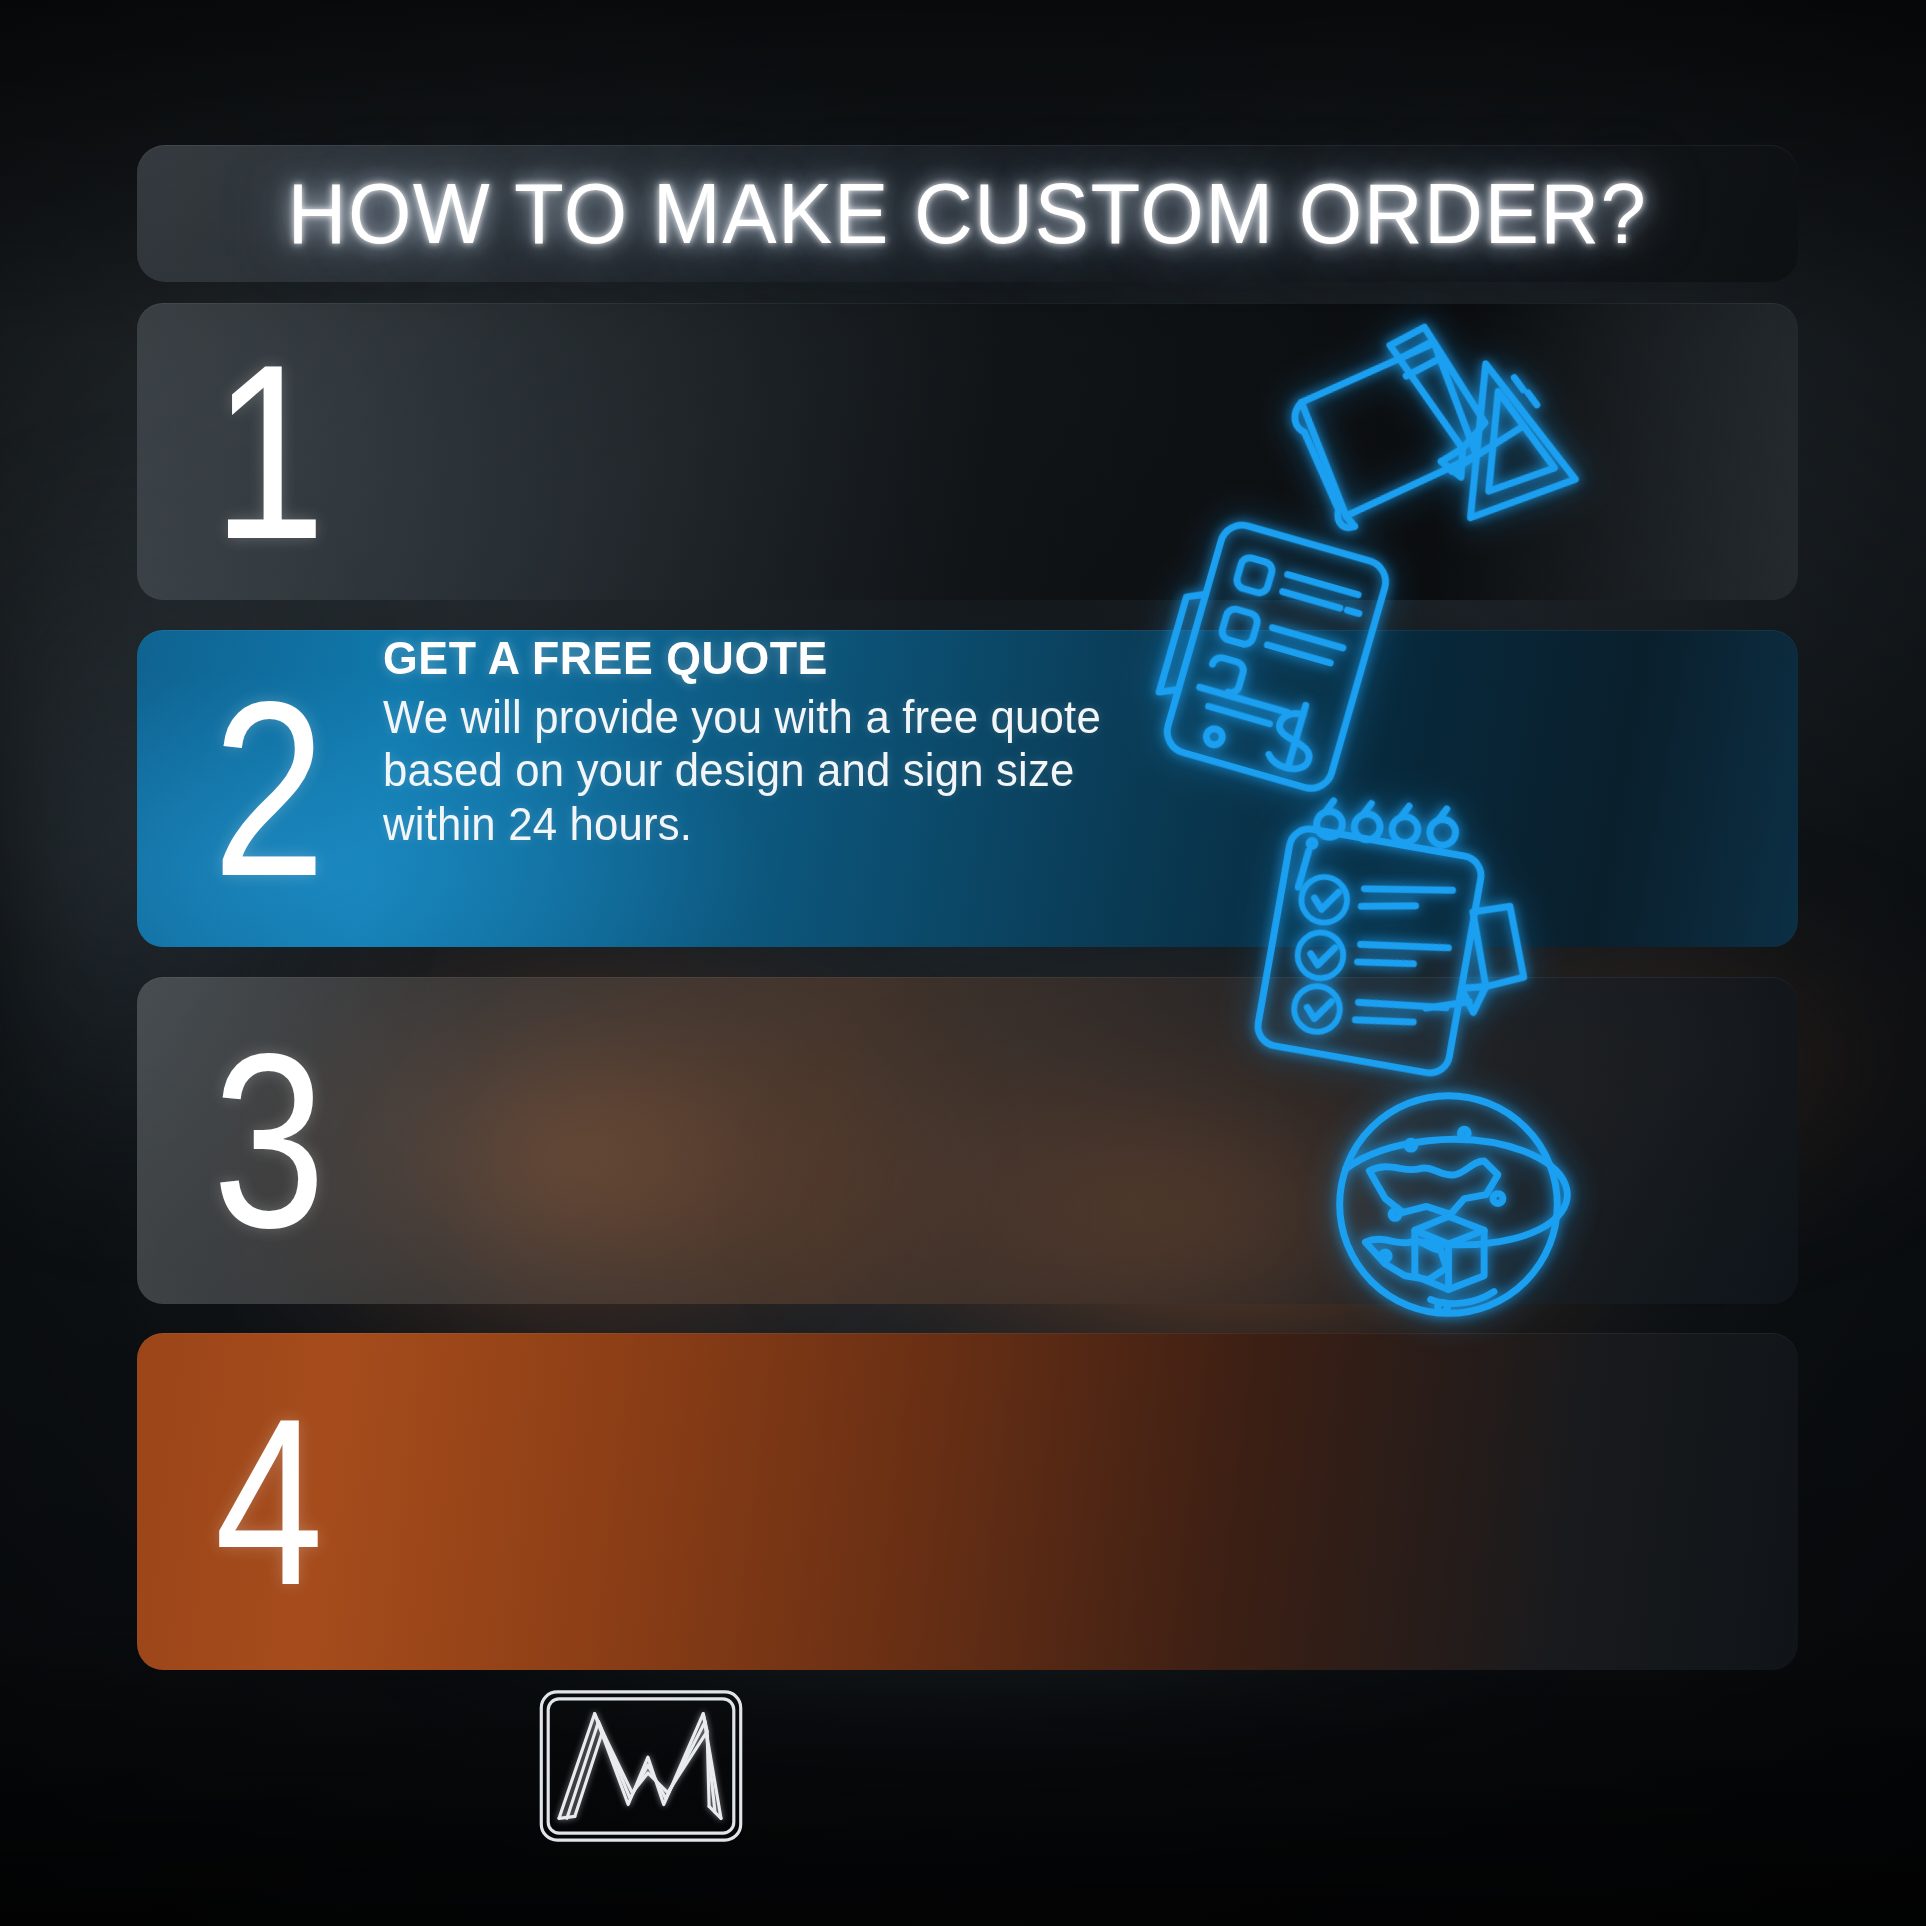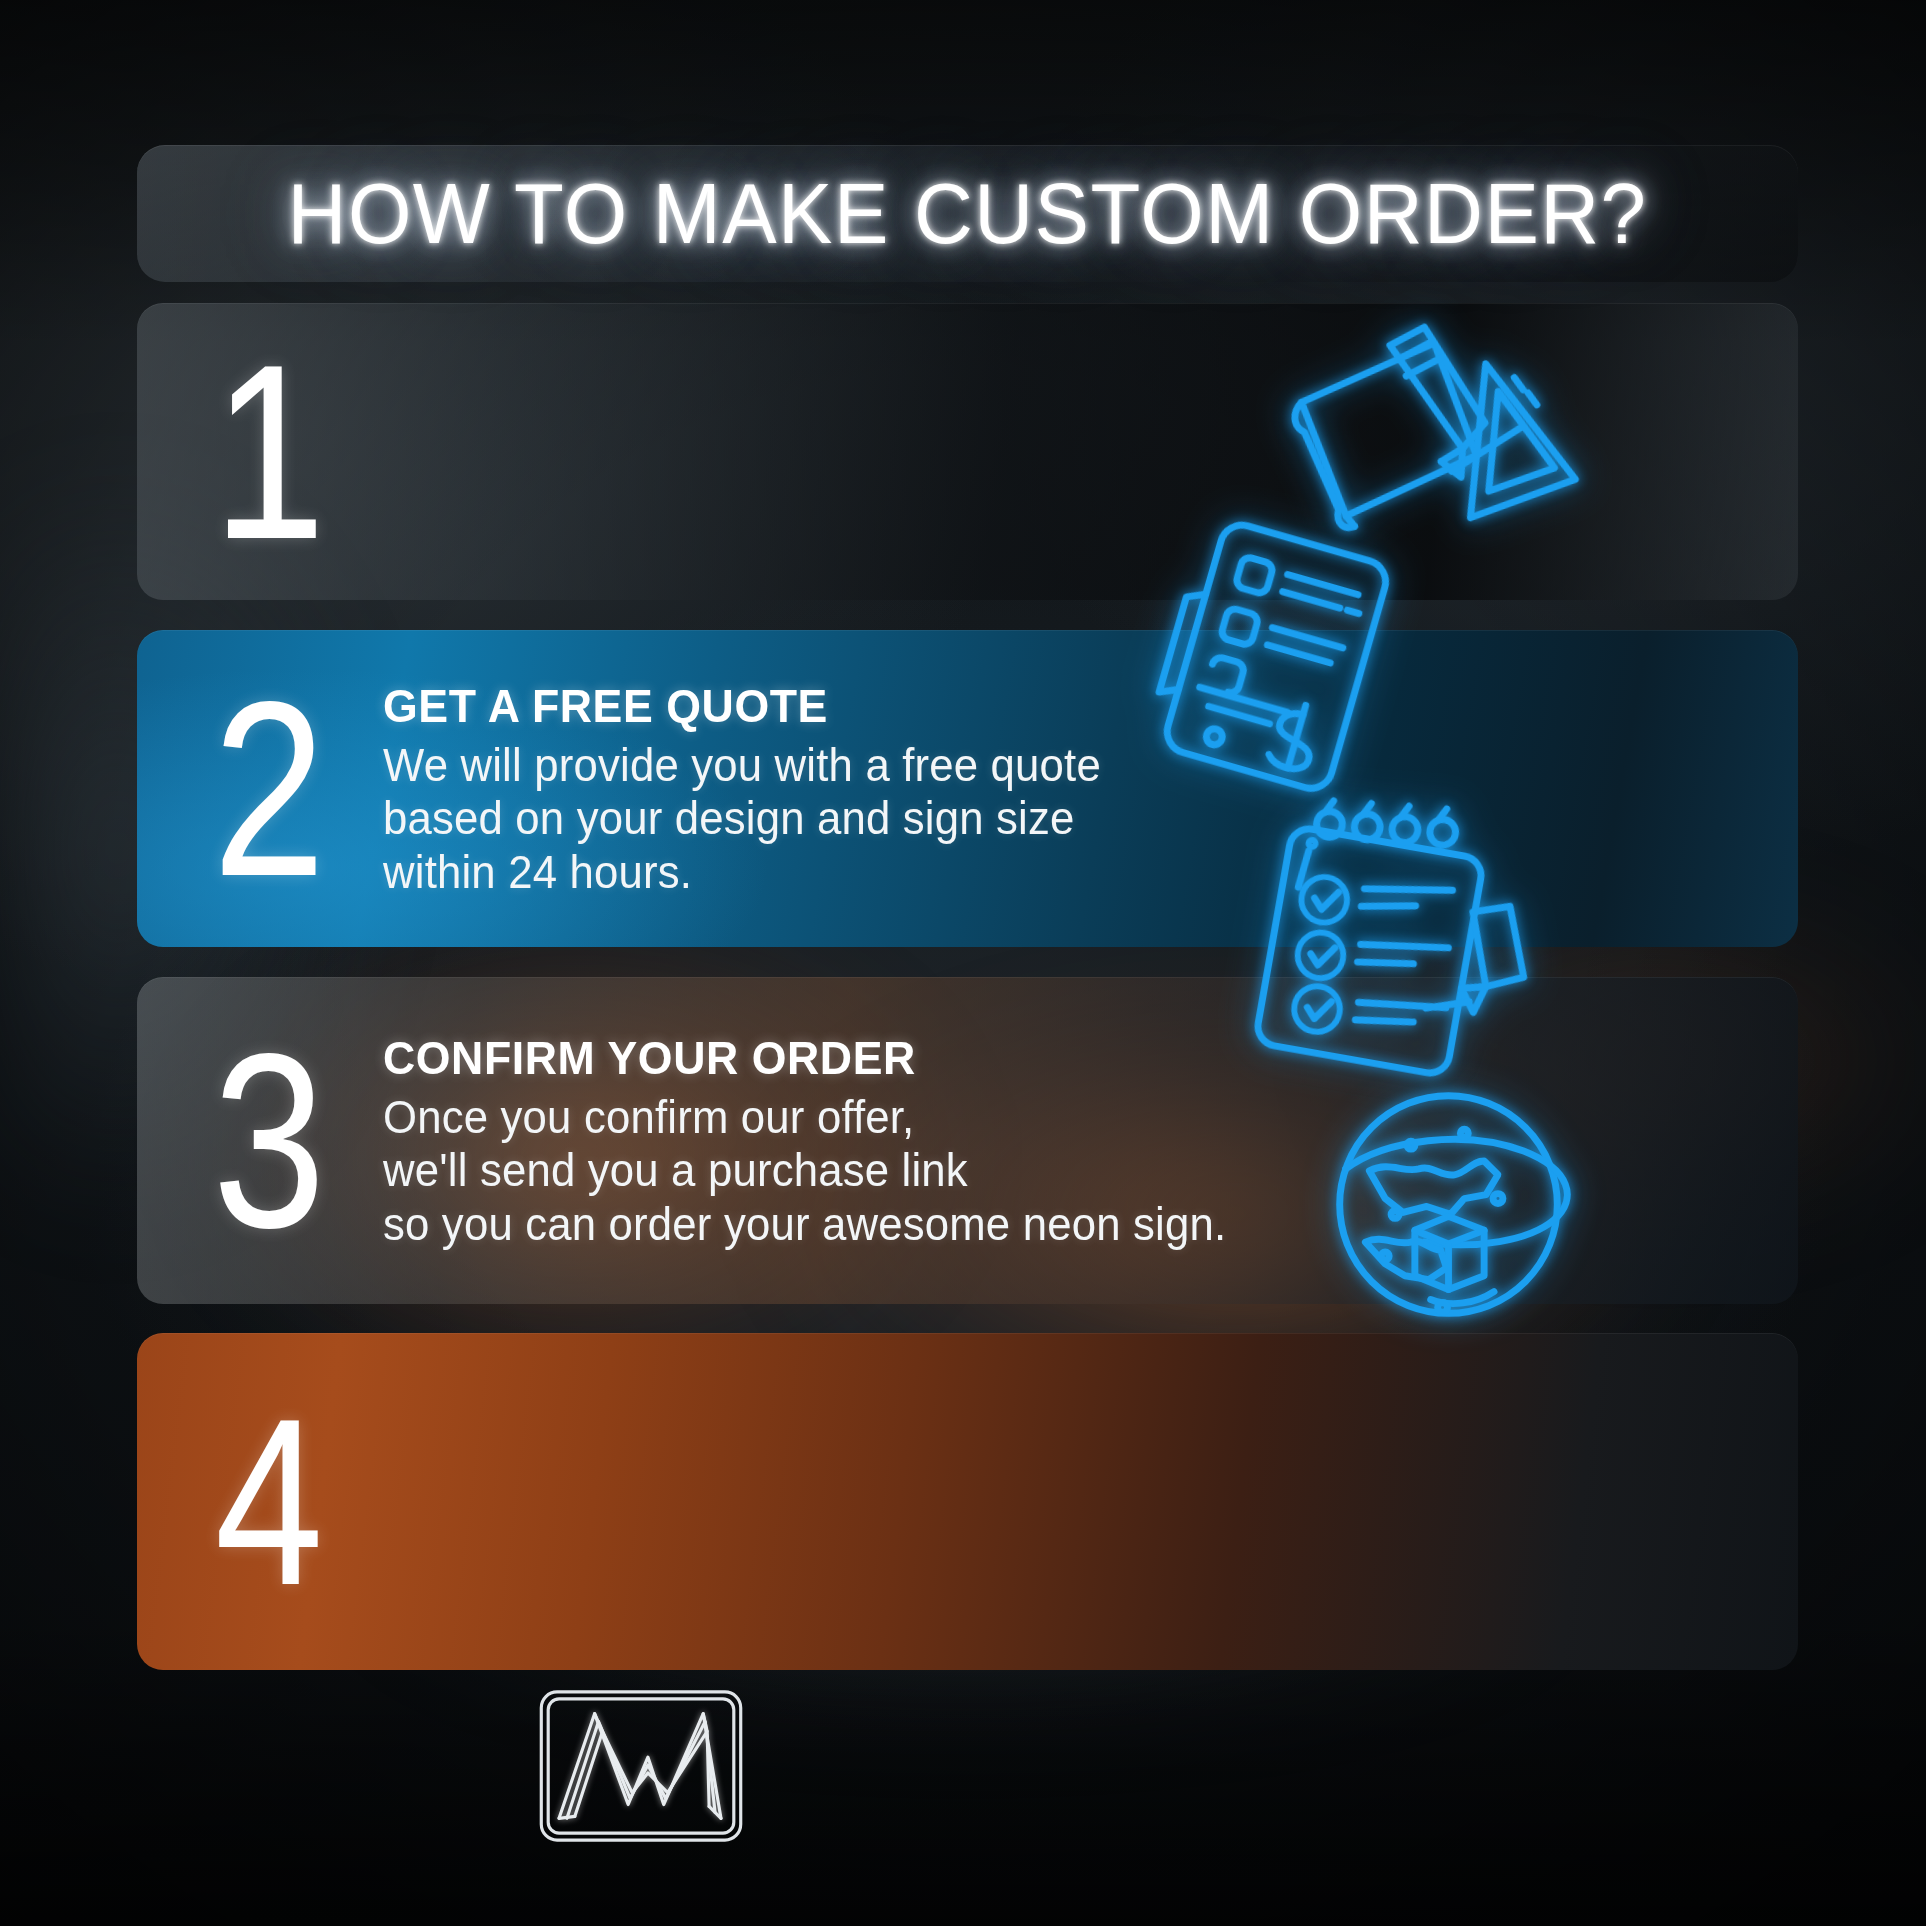--- a/index.html
+++ b/index.html
@@ -166,21 +166,21 @@
   .card-4 .card-num { font-size: 238px; }
 
   .card-body {
     position: absolute;
     left: 246px;
     top: 0;
     right: 0;
     height: 100%;
     display: flex;
     flex-direction: column;
-    justify-content: center;
+    justify-content: flex-start;
     z-index: 3;
   }
   .card-1 .card-body { justify-content: flex-start; padding-top: 30px; }
 
   .card-head {
     font-size: 47px;
     font-weight: 700;
     letter-spacing: 0.6px;
     color: #ffffff;
     margin-bottom: 6px;
@@ -279,26 +279,20 @@
       <div class="card-body">
         <div class="card-head">GET A FREE QUOTE</div>
         <div class="card-line">We will provide you with a free quote</div>
         <div class="card-line">based on your design and sign size</div>
         <div class="card-line">within 24 hours.</div>
       </div>
     </div>
 
     <div class="card card-3">
       <div class="card-num">3</div>
-      <div class="card-body">
-        <div class="card-head">CONFIRM YOUR ORDER</div>
-        <div class="card-line">Once you confirm our offer,</div>
-        <div class="card-line">we'll send you a purchase link</div>
-        <div class="card-line">so you can order your awesome neon sign.</div>
-      </div>
     </div>
 
     <div class="card card-4">
       <div class="card-num">4</div>
     </div>
 
     <div class="icon-wrap" id="icon-1">
       <svg width="297" height="248" viewBox="0 0 300 250">
         <g class="neon" transform="rotate(-13 150 125)">
 

